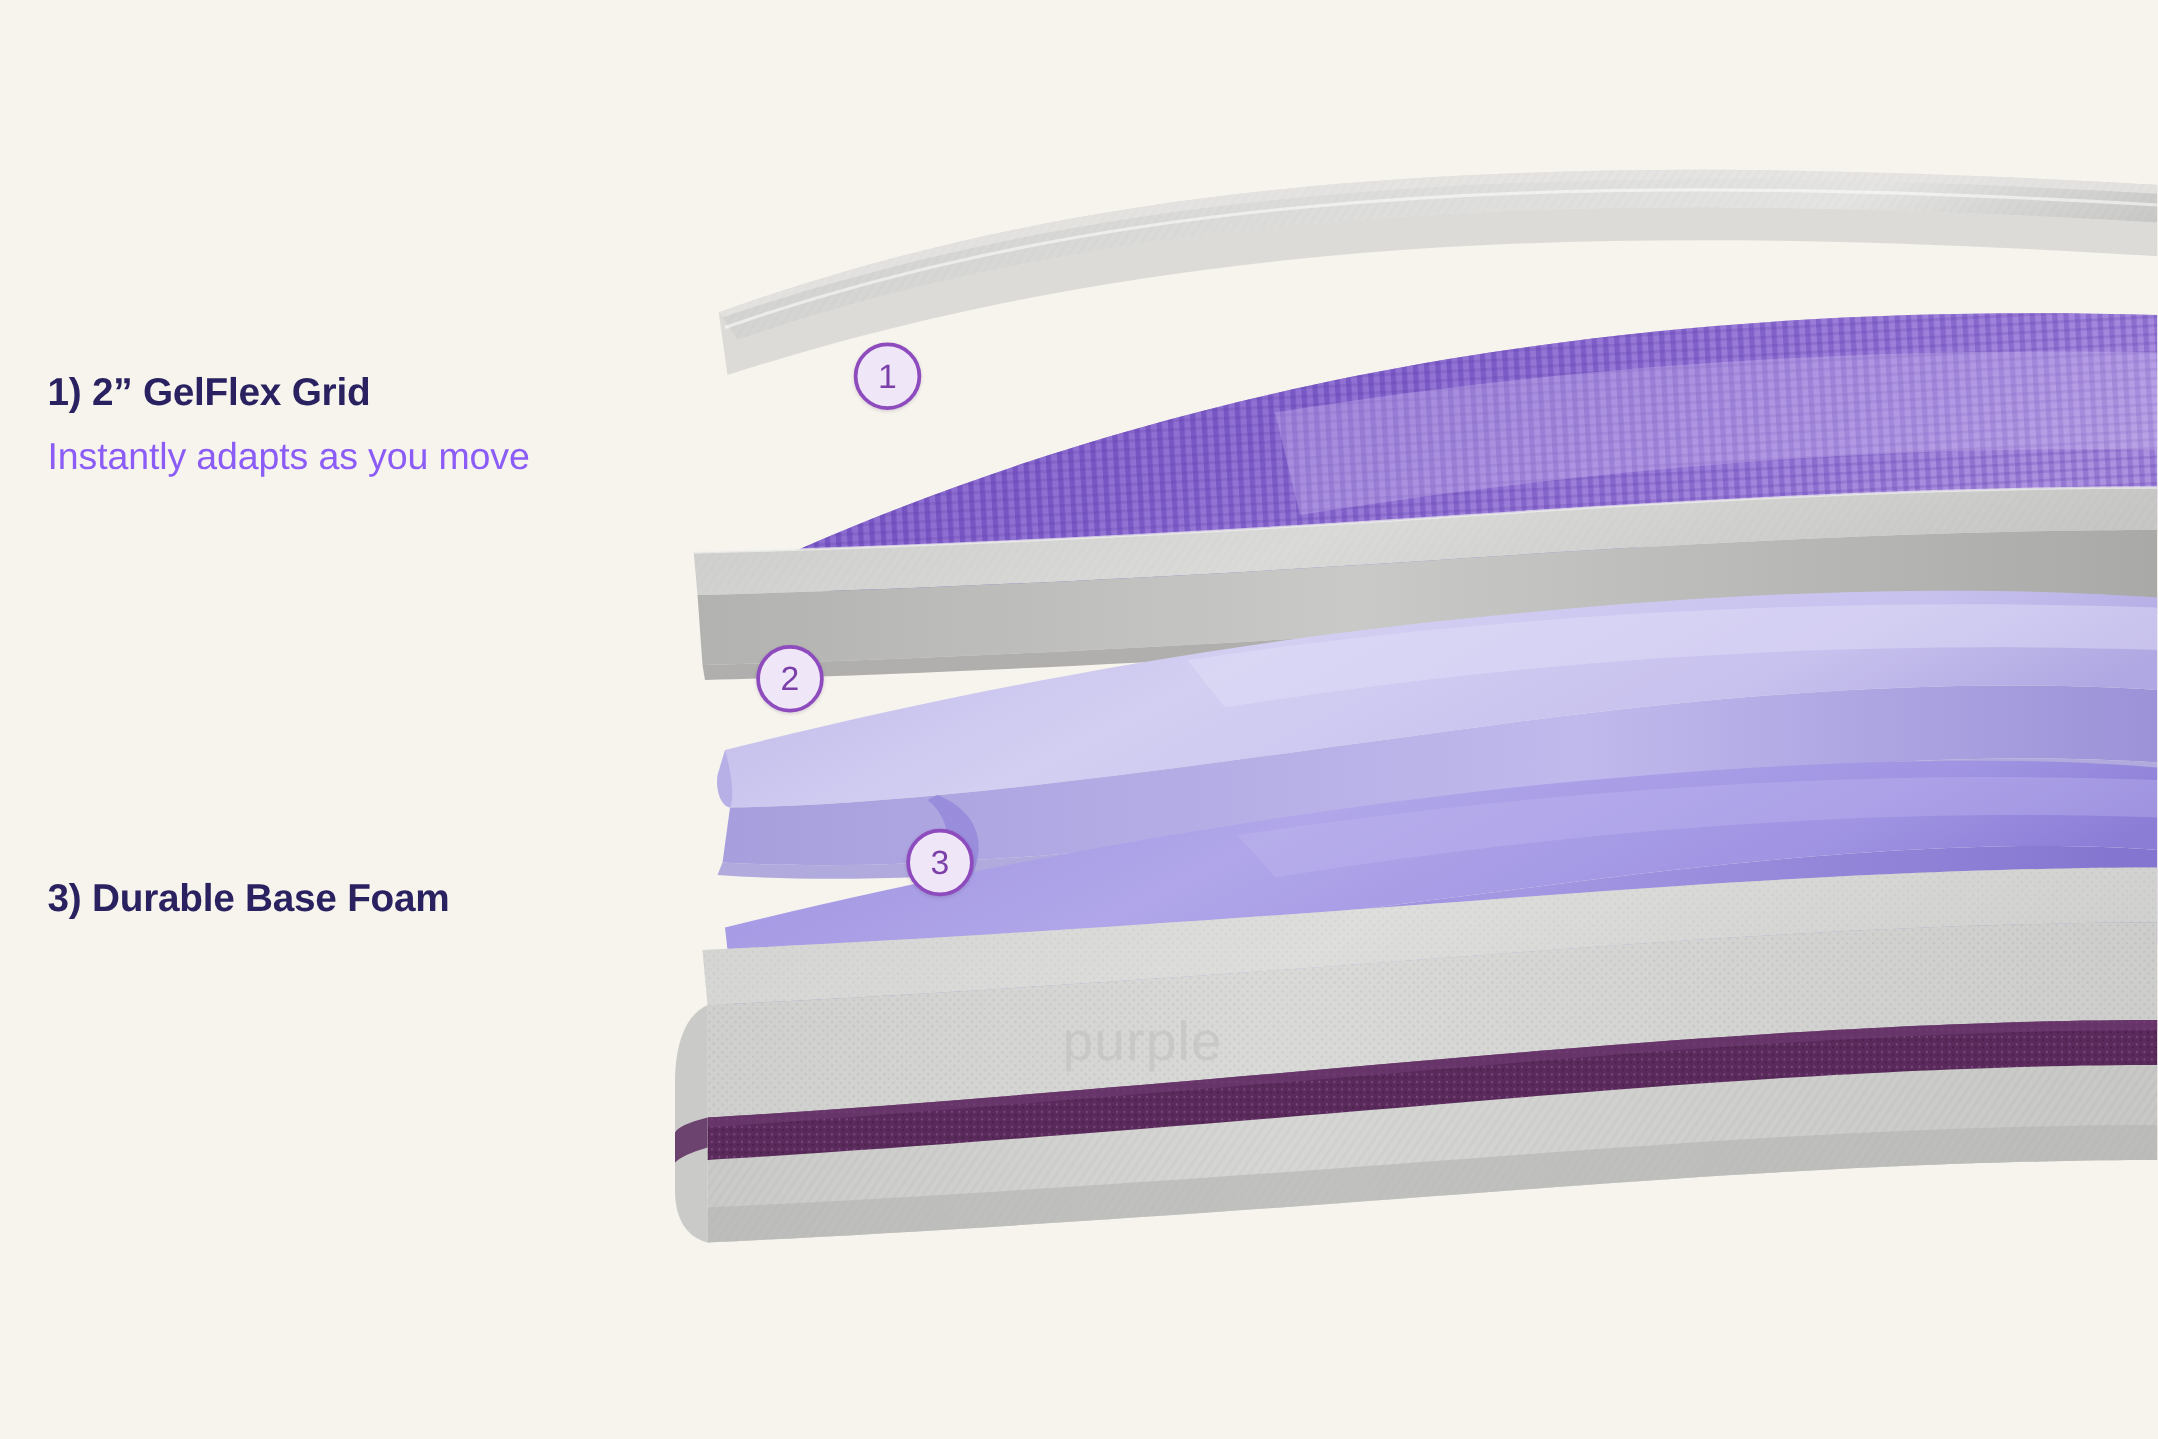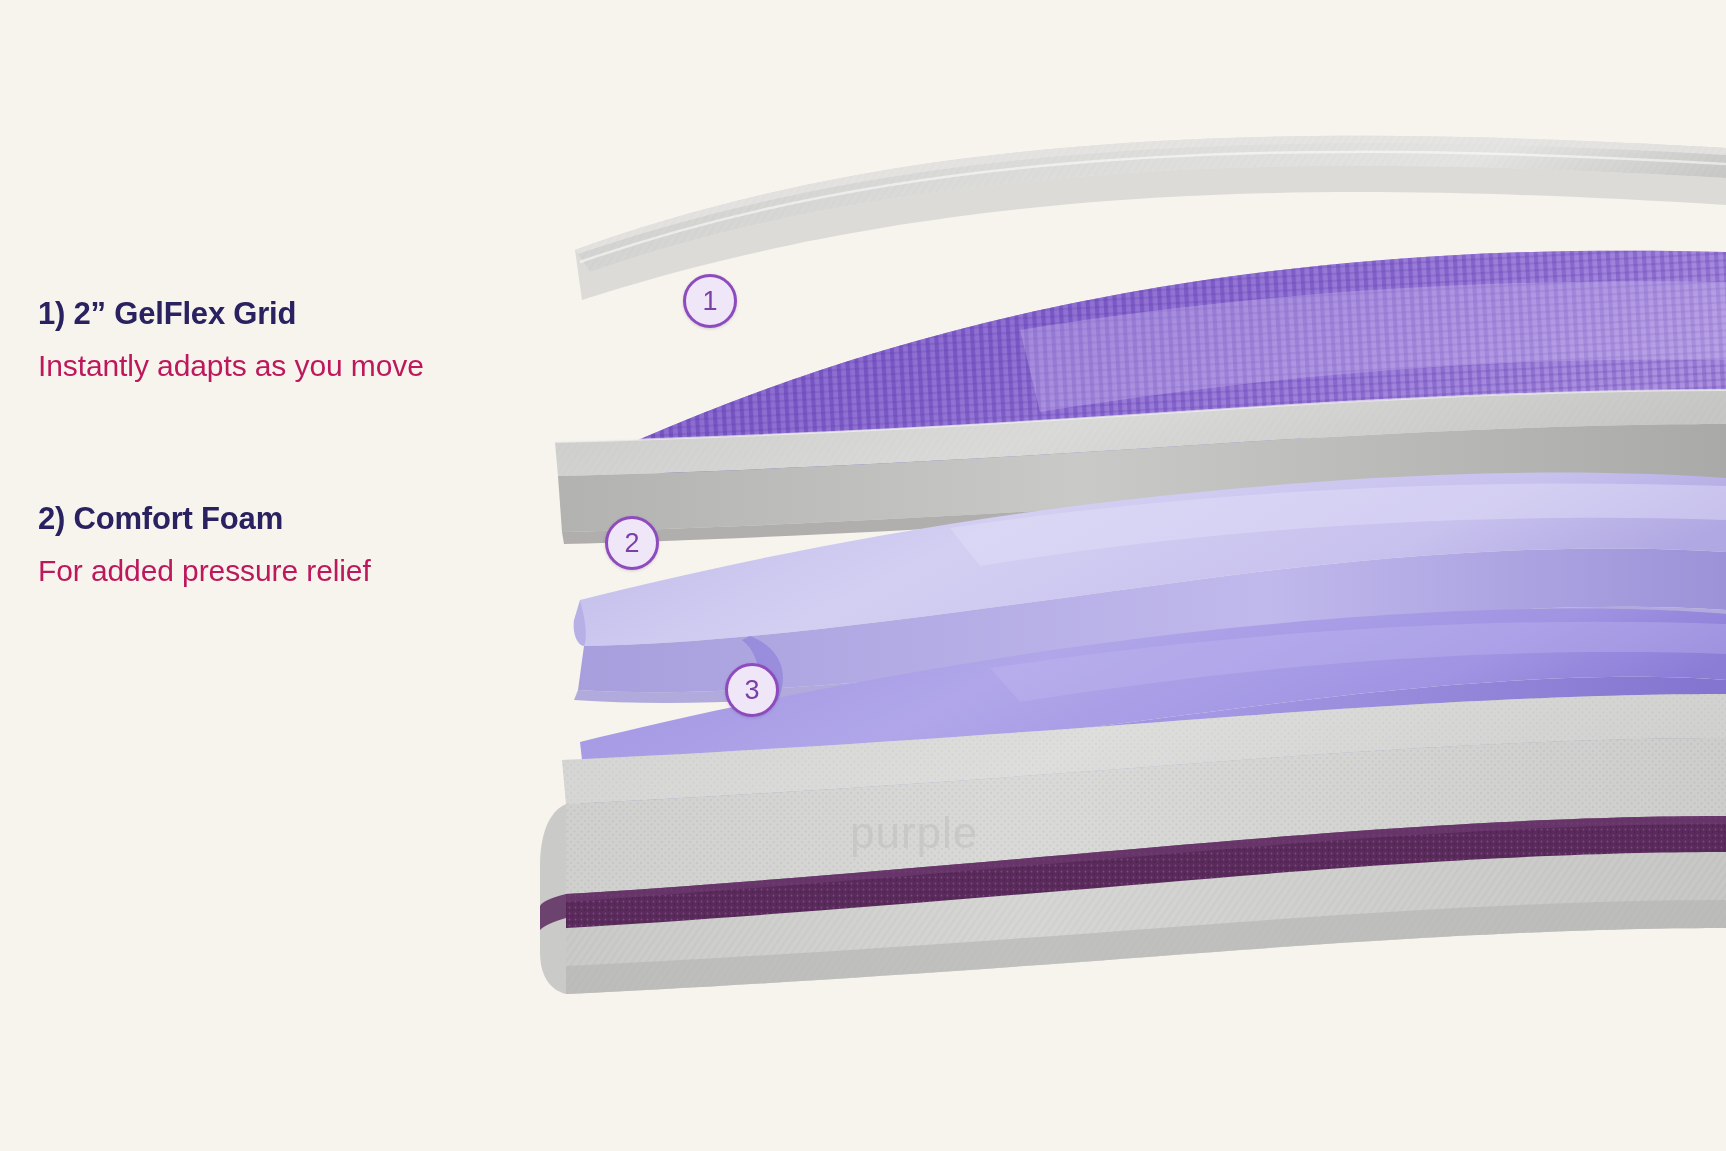--- a/index.html
+++ b/index.html
@@ -21,21 +21,21 @@
     font-size:31px;
     font-weight:bold;
     color:#2a2160;
     letter-spacing:-0.2px;
     line-height:1.25;
     white-space:nowrap;
   }
   .legend-sub {
     font-size:30px;
     font-weight:400;
-    color:#be185d;
+    color:#8b5cf6;
     letter-spacing:-0.1px;
     line-height:1.3;
     margin-top:12px;
     white-space:nowrap;
   }
 
   
   #art { position:absolute; left:520px; top:0; width:1206px; height:1151px; }
   #art svg { display:block; width:1206px; height:1151px; }
 
@@ -62,26 +62,23 @@
 </head>
 <body>
 
 <div id="legend">
 
   <div class="legend-block b0">
     <div class="legend-title">1) 2” GelFlex Grid</div>
     <div class="legend-sub">Instantly adapts as you move</div>
   </div>
 
-  <div class="legend-block b1">
-    <div class="legend-title">2) Comfort Foam</div>
-    <div class="legend-sub">For added pressure relief</div>
-  </div>
 
   <div class="legend-block b2">
+    <div class="legend-title">3) Durable Base Foam</div>
   </div>
 
 </div>
 
 <div id="art">
 <svg viewBox="0 0 1206 1151" xmlns="http://www.w3.org/2000/svg">
   <defs>
 
     <pattern id="gridCols" width="9" height="10" patternUnits="userSpaceOnUse" patternTransform="rotate(-3)">
       <rect width="9" height="10" fill="#9a7cd8"></rect>

